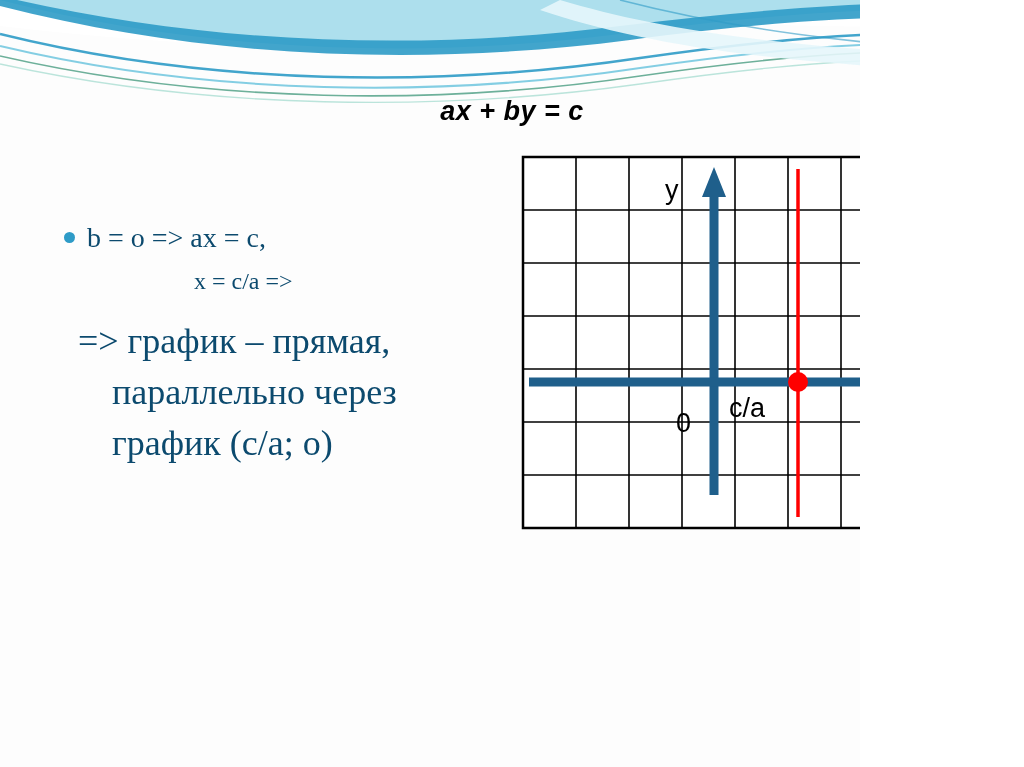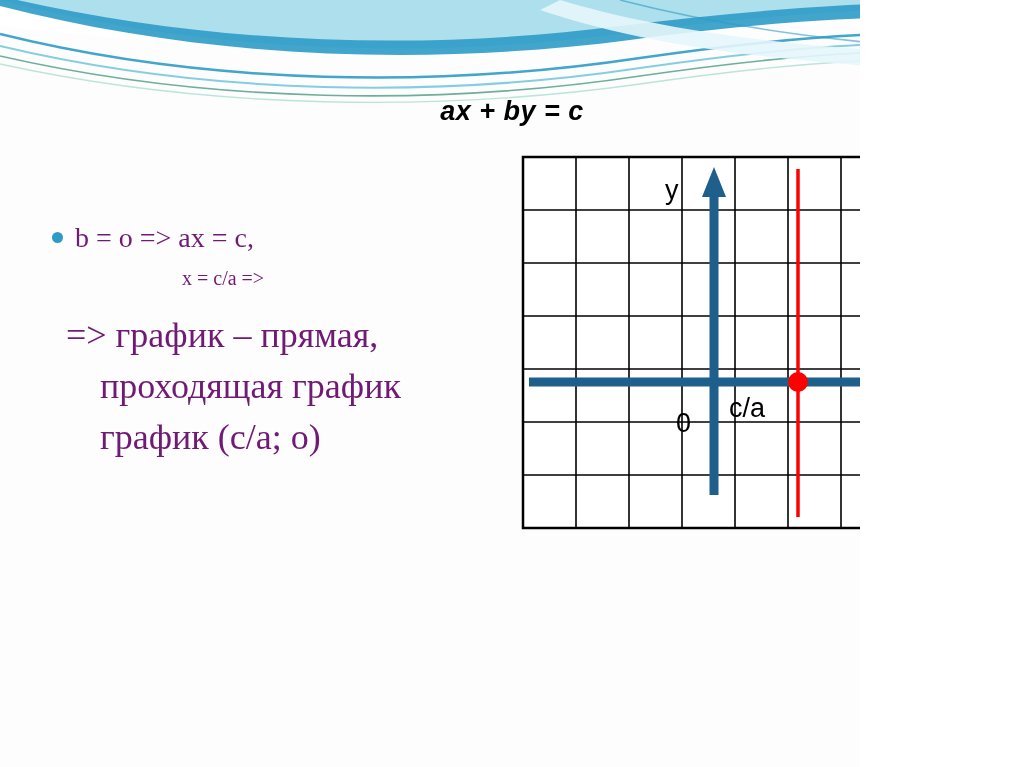--- a/index.html
+++ b/index.html
@@ -34,23 +34,23 @@
     font-family: "Liberation Sans", sans-serif;
     font-weight: bold;
     font-style: italic;
     font-size: 27px;
     color: #000000;
     letter-spacing: 0.5px;
   }
   #bullets {
     position: absolute;
     top: 218px;
-    left: 52px;
+    left: 64px;
     width: 430px;
-    color: #701a75;
+    color: #0c4a6e;
   }
   .bullet-row {
     display: flex;
     align-items: flex-start;
     margin-bottom: 6px;
   }
   .bullet-dot {
     width: 11px;
     height: 11px;
     border-radius: 50%;
@@ -59,21 +59,21 @@
     margin-right: 12px;
     flex: 0 0 auto;
   }
   .bullet-text {
     font-family: "Liberation Serif", serif;
     font-size: 28px;
     line-height: 1.42;
   }
   .sub-line {
     font-family: "Liberation Serif", serif;
-    font-size: 20px;
+    font-size: 24px;
     line-height: 1.42;
     margin-left: 130px;
     margin-bottom: 10px;
   }
   .plain-block {
     font-family: "Liberation Serif", serif;
     font-size: 36px;
     line-height: 1.42;
     margin-top: 18px;
     margin-left: 14px;
@@ -114,21 +114,21 @@
 
   <div id="bullets">
     <div class="bullet-row">
       <div class="bullet-dot"></div>
       <div class="bullet-text">b = o =&gt; ax = c,</div>
     </div>
     <div class="sub-line">x = c/a =&gt;</div>
 
     <div class="plain-block">
       <span>=&gt; график – прямая,</span>
-      <span class="ind">проходящая график</span>
+      <span class="ind">параллельно через</span>
       <span class="ind">график (с/а; о)</span>
     </div>
   </div>
 
   <svg id="graph" width="448" height="390" viewBox="0 0 448 390">
 
     <rect x="2" y="2" width="424" height="371" fill="#ffffff" stroke="#000000" stroke-width="2.5"></rect>
 
     <g stroke="#000000" stroke-width="1.6">
       <line x1="55" y1="2" x2="55" y2="373"></line>

